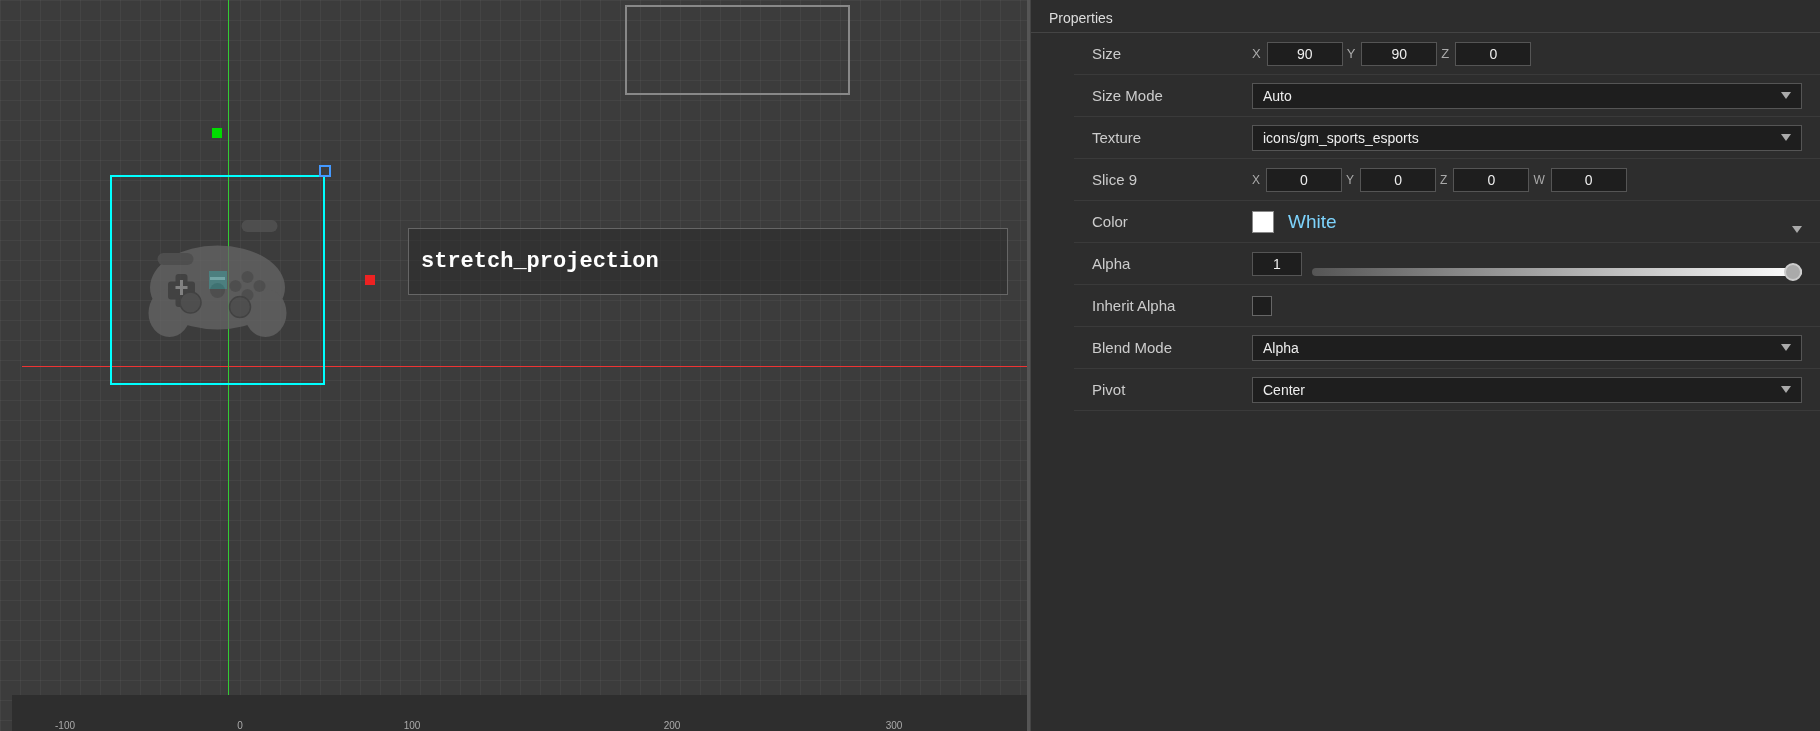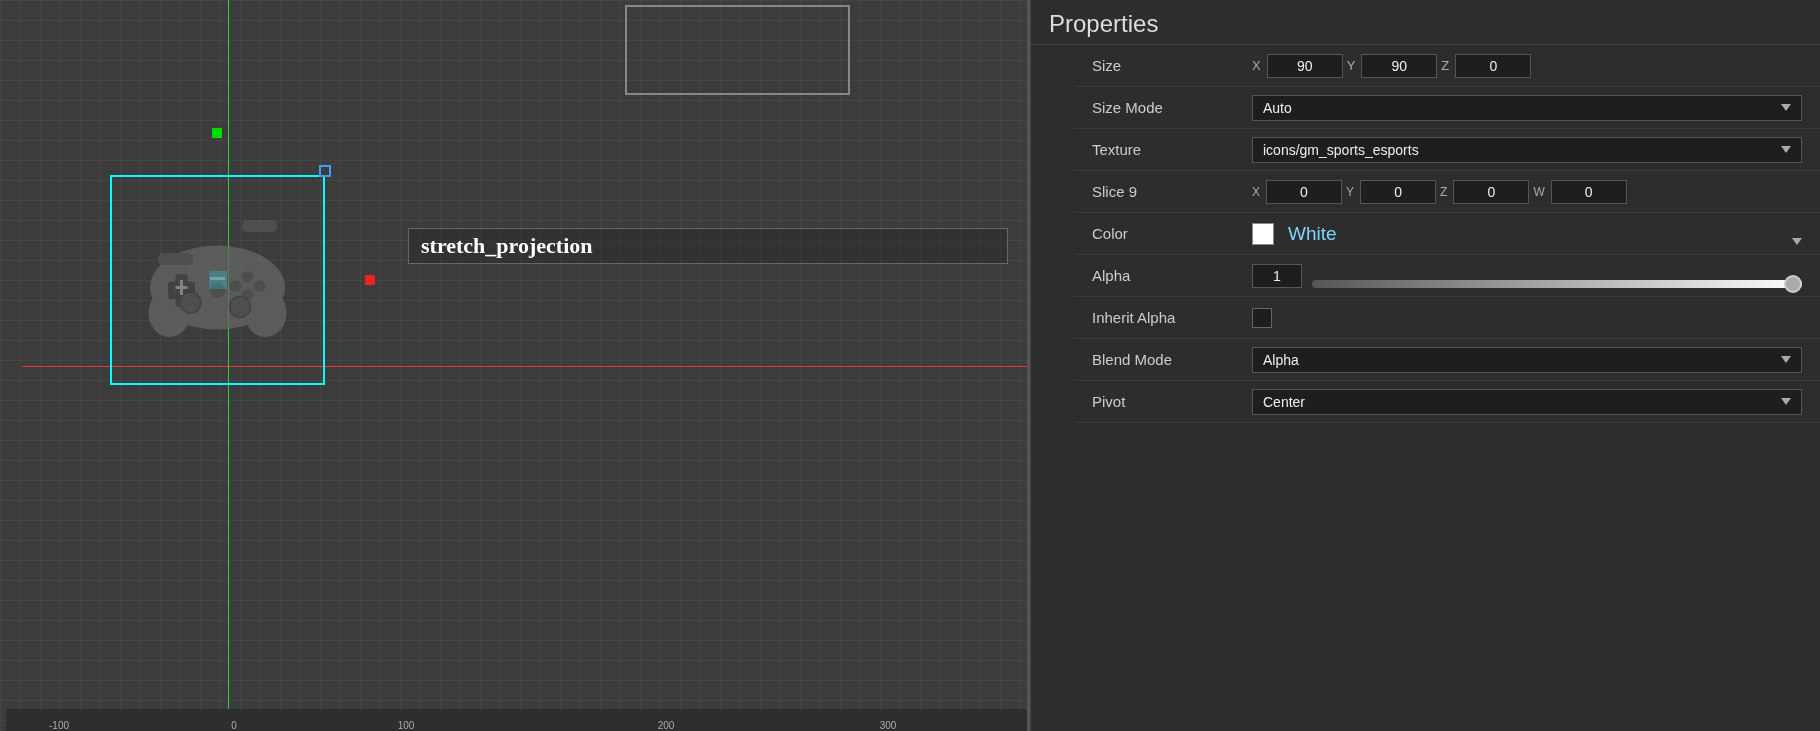--- a/index.html
+++ b/index.html
@@ -17,23 +17,23 @@
       flex: 1;
       position: relative;
       background-color: #3c3c3c;
       overflow: hidden;
     }
 
     
     .ruler-bottom {
       position: absolute;
       bottom: 0;
-      left: 6px;
+      left: 12px;
       width: 100%;
-      height: 22px;
+      height: 36px;
       background: #2e2e2e;
       display: flex;
       align-items: center;
       overflow: hidden;
     }
 
     .ruler-tick {
       position: absolute;
       bottom: 0;
       font-size: 10px;
@@ -82,27 +82,27 @@
 
     .controller-svg {
       width: 155px;
       height: 120px;
       opacity: 0.75;
     }
 
     
     .stretch-label {
       position: absolute;
-      font-family: Liberation Serif, serif;
+      font-family: Liberation Mono, monospace;
       font-weight: bold;
       font-size: 22px;
       color: #ffffff;
       white-space: nowrap;
       border: 1px solid #888;
-      padding: 4px 12px;
+      padding: 20px 12px;
       background: rgba(40,40,40,0.5);
     }
 
     
     .rect-outline {
       position: absolute;
       border: 2px solid #888;
       background: transparent;
     }
 
@@ -118,21 +118,21 @@
     .properties-panel {
       width: 790px;
       background: #2d2d2d;
       display: flex;
       flex-direction: column;
       overflow-y: auto;
       border-left: 1px solid #444;
     }
 
     .panel-title {
-      font-size: 24px;
+      font-size: 14px;
       color: #ddd;
       padding: 10px 18px 6px;
       border-bottom: 1px solid #444;
       font-weight: 400;
     }
 
     .prop-row {
       display: flex;
       align-items: center;
       padding: 6px 18px;

